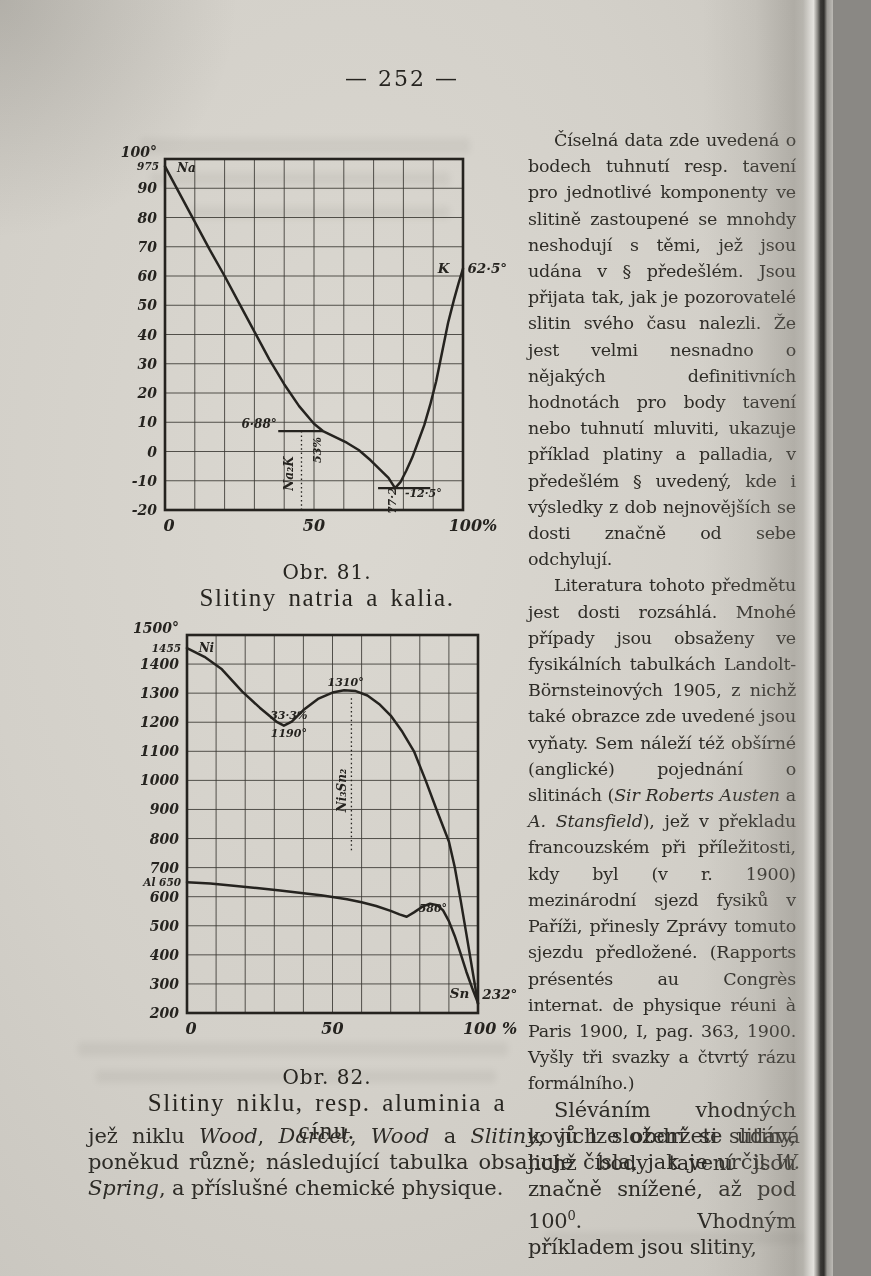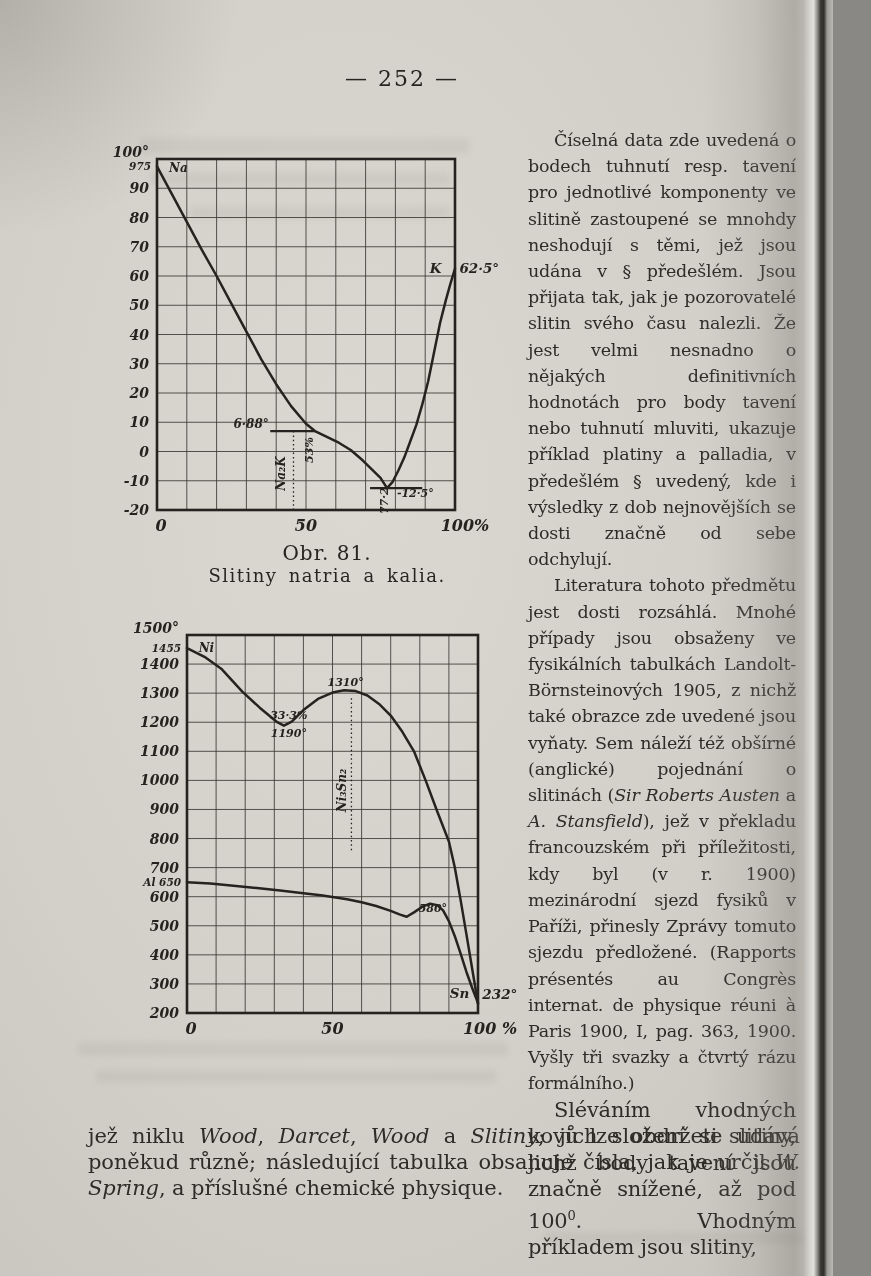--- a/index.html
+++ b/index.html
@@ -13,23 +13,23 @@
           rgba(208,205,198,0) 0%,
           rgba(150,147,140,.18) 40%,
           rgba(120,117,110,.35) 70%,
           rgba(158,156,150,.45) 77%,
           #d5d3ce 82%, #e3e1dc 85%, #8f8d88 88%,
           #3a3936 90.5%, #2f2e2b 93%, #9c9a95 95.5%, #bcbab5 100%);}
   .smudge{position:absolute;background:#55524a;opacity:.07;filter:blur(3px);border-radius:4px;pointer-events:none;}
   .page-number{position:absolute;top:66px;left:0;width:804px;text-align:center;
         font-size:22px;letter-spacing:2px;color:#262420;}
   .chart{position:absolute;}
-  .caption{position:absolute;width:420px;text-align:center;color:#272520;}
+  .caption{position:absolute;width:420px;text-align:center;color:#272520;margin-top:19px;}
   .caption .t1{font-size:20px;letter-spacing:1px;}
-  .caption .t2{font-size:18px;letter-spacing:1.5px;word-spacing:4px;}
+  .caption .t2{font-size:25px;letter-spacing:1.5px;word-spacing:4px;font-family:Liberation Serif, serif;}
   .col{position:absolute;left:528px;top:127px;width:268px;text-align:justify;}
   .col p{margin:0;font-size:17.5px;line-height:26.2px;letter-spacing:-0.2px;}
   .col p.indent{text-indent:26px;}
   .main-size{font-size:21px !important;line-height:26.5px !important;letter-spacing:-0.2px;}
   .bottom-par{position:absolute;left:88px;top:1124px;width:712px;text-align:justify;
         font-size:21px;line-height:25.8px;letter-spacing:-0.1px;}
   .it{font-style:italic;}
   sup{font-size:.62em;}
   svg text{fill:#25231f;}
   .ylab{font:italic 700 14px "DejaVu Serif",serif;}
@@ -48,21 +48,21 @@
 
   <div class="smudge" style="left:140px;top:138px;width:330px;height:16px"></div>
   <div class="smudge" style="left:150px;top:172px;width:300px;height:14px"></div>
   <div class="smudge" style="left:190px;top:206px;width:260px;height:13px"></div>
   <div class="smudge" style="left:78px;top:1042px;width:430px;height:14px"></div>
   <div class="smudge" style="left:96px;top:1070px;width:400px;height:13px"></div>
   <div class="smudge" style="left:545px;top:1232px;width:260px;height:12px"></div>
 
   <div class="page-number">— 252 —</div>
 
-  <div class="chart" style="left:102px;top:135px"><svg width="420" height="404" viewBox="0 0 420 404">
+  <div class="chart" style="left:110px;top:135px"><svg width="420" height="404" viewBox="0 0 420 404">
         <line x1="84.8" y1="24" x2="84.8" y2="375" stroke="#3a3833" stroke-width="1" opacity="0.85"></line>
         <line x1="114.6" y1="24" x2="114.6" y2="375" stroke="#3a3833" stroke-width="1" opacity="0.85"></line>
         <line x1="144.39999999999998" y1="24" x2="144.39999999999998" y2="375" stroke="#3a3833" stroke-width="1" opacity="0.85"></line>
         <line x1="174.2" y1="24" x2="174.2" y2="375" stroke="#3a3833" stroke-width="1" opacity="0.85"></line>
         <line x1="204" y1="24" x2="204" y2="375" stroke="#3a3833" stroke-width="1" opacity="0.85"></line>
         <line x1="233.79999999999998" y1="24" x2="233.79999999999998" y2="375" stroke="#3a3833" stroke-width="1" opacity="0.85"></line>
         <line x1="263.6" y1="24" x2="263.6" y2="375" stroke="#3a3833" stroke-width="1" opacity="0.85"></line>
         <line x1="293.4" y1="24" x2="293.4" y2="375" stroke="#3a3833" stroke-width="1" opacity="0.85"></line>
         <line x1="323.2" y1="24" x2="323.2" y2="375" stroke="#3a3833" stroke-width="1" opacity="0.85"></line>
         <line x1="55" y1="345.75" x2="353" y2="345.75" stroke="#3a3833" stroke-width="1" opacity="0.85"></line>
@@ -159,20 +159,24 @@
         <text x="71.64" y="41.864615384615384" text-anchor="start" class="ann-s">Ni</text>
         <text x="161.85" y="108.74153846153847" text-anchor="middle" class="ann-xs">33·3%</text>
         <text x="161.85" y="126.76923076923076" text-anchor="middle" class="ann-xs">1190°</text>
         <text x="218.595" y="75.88461538461539" text-anchor="middle" class="ann-xs">1310°</text>
         <line x1="224.415" y1="240.16923076923075" x2="224.415" y2="86.06153846153848" stroke="#25231f" stroke-width="1.3" stroke-dasharray="1.5 2.8"></line>
         <text transform="translate(218.88600000000002,180.56153846153845) rotate(-90)" text-anchor="middle" class="ann-s">Ni₃Sn₂</text>
         <text x="305.895" y="301.8123076923077" text-anchor="middle" class="ann-xs">580°</text>
         <text x="342.27" y="388.46153846153845" text-anchor="end" class="ann-m">Sn</text>
         <text x="355.36499999999995" y="389.0430769230769" text-anchor="start" class="ann-m">232°</text>
       </svg></div>
+  <div class="caption" style="left:117px;top:1046px">
+    <div class="t1">Obr. 82.</div>
+    <div class="t2">Slitiny niklu, resp. aluminia a cínu.</div>
+  </div>
 
   <div class="col">
     <p class="indent"><span>Číselná data zde uvedená o bodech tuhnutí resp. tavení pro jednotlivé komponenty ve slitině zastoupené se mnohdy neshodují s těmi, jež jsou udána v § předešlém. Jsou přijata tak, jak je pozorovatelé slitin svého času nalezli. Že jest velmi nesnadno o nějakých definitivních hodnotách pro body tavení nebo tuhnutí mluviti, ukazuje příklad platiny a palladia, v předešlém § uvedený, kde i výsledky z dob nejnovějších se dosti značně od sebe odchylují.</span></p>
     <p class="indent"><span>Literatura tohoto předmětu jest dosti rozsáhlá. Mnohé případy jsou obsaženy ve fysikálních tabulkách Landolt-Börnsteinových 1905, z nichž také obrazce zde uvedené jsou vyňaty. Sem náleží též obšírné (anglické) pojednání o slitinách (</span><span class="it">Sir Roberts Austen</span><span> a </span><span class="it">A. Stansfield</span><span>), jež v překladu francouzském při příležitosti, kdy byl (v r. 1900) mezinárodní sjezd fysiků v Paříži, přinesly Zprávy tomuto sjezdu předložené. (Rapports présentés au Congrès internat. de physique réuni à Paris 1900, I, pag. 363, 1900. Vyšly tři svazky a čtvrtý rázu formálního.)</span></p>
     <p class="indent main-size"><span>Sléváním vhodných kovů lze obdržeti slitiny, jichž body tavení jsou značně snížené, až pod 100</span><sup>0</sup><span>. Vhodným příkladem jsou slitiny,</span></p>
   </div>
 
   <div class="bottom-par"><span>jež niklu </span><span class="it">Wood</span><span>, </span><span class="it">Darcet</span><span>, </span><span class="it">Wood</span><span> a </span><span class="it">Slitiny</span><span>; jich složení se udává poněkud různě; následující tabulka obsahuje čísla, jak je určil </span><span class="it">W. Spring</span><span>, a příslušné chemické physique.</span></div>
 
   <div class="binding"></div>

